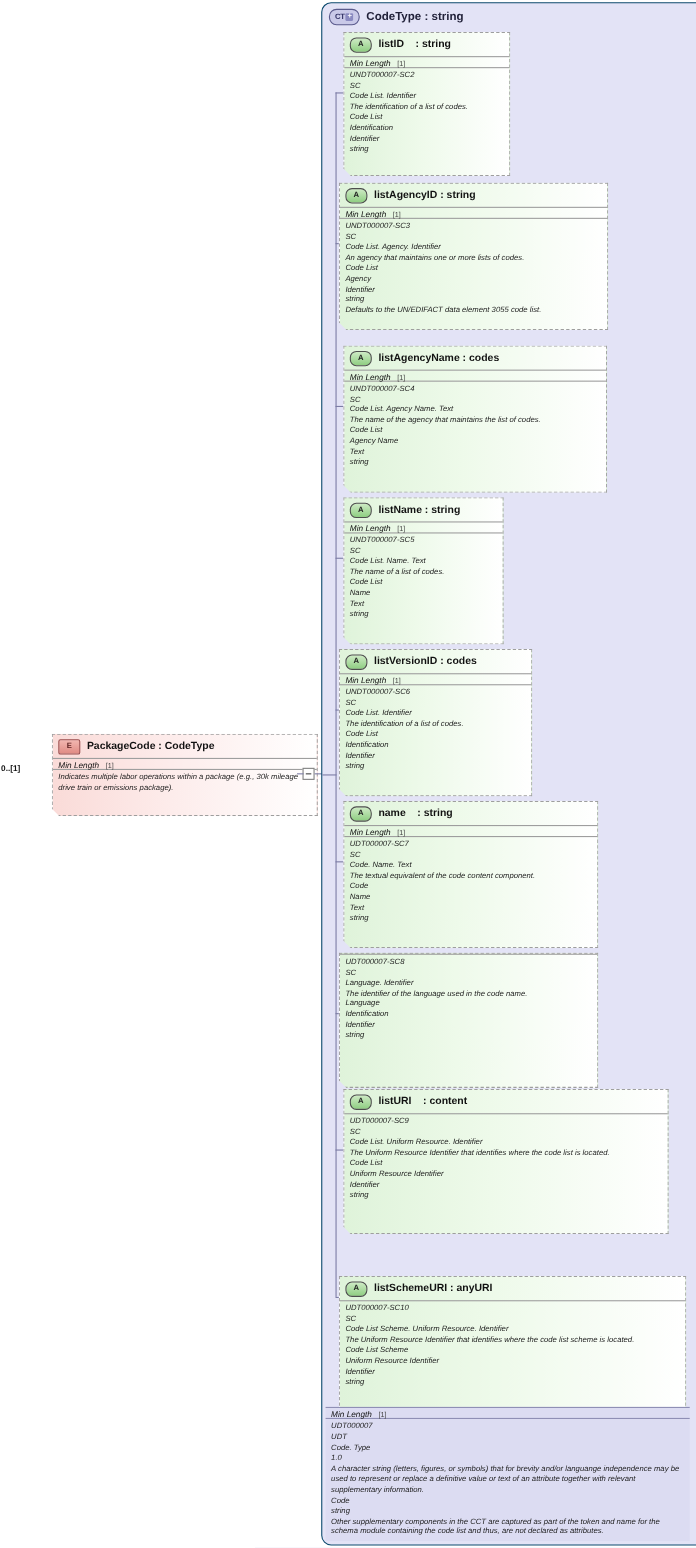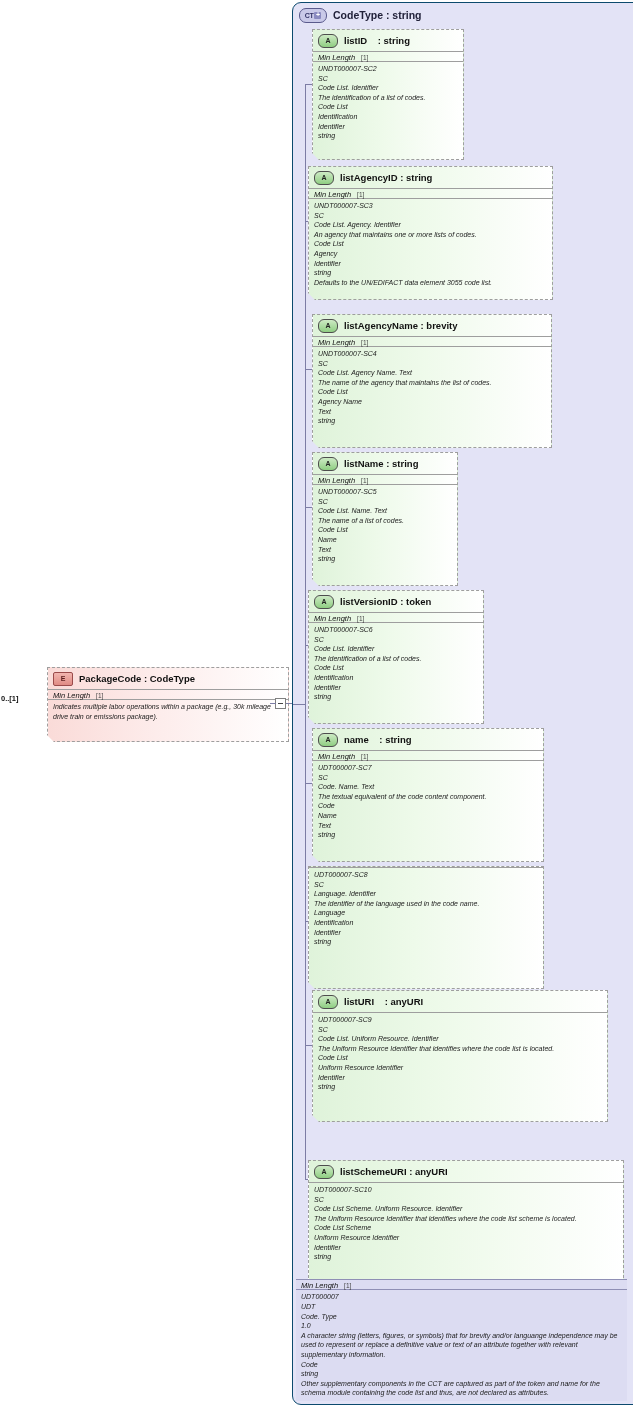--- a/index.html
+++ b/index.html
@@ -218,21 +218,21 @@
           <div>Code List</div>
           <div>Agency</div>
           <div>Identifier</div>
           <div>string</div>
           <div>Defaults to the UN/EDIFACT data element 3055 code list.</div>
         </div>
       </div>
       <div class="attr-box" style="left: 19px; top: 311px; width: 240px; height: 134px;">
         <div class="attr-head">
           <span class="a-badge">A</span>
-          <span class="attr-name">listAgencyName : brevity</span>
+          <span class="attr-name">listAgencyName : codes</span>
         </div>
         <div class="minlen">
           <span class="lbl">Min Length</span>
           <span class="card">[1]</span>
         </div>
         <div class="doc">
           <div>UNDT000007-SC4</div>
           <div>SC</div>
           <div>Code List. Agency Name. Text</div>
           <div>The name of the agency that maintains the list of codes.</div>
@@ -258,21 +258,21 @@
           <div>The name of a list of codes.</div>
           <div>Code List</div>
           <div>Name</div>
           <div>Text</div>
           <div>string</div>
         </div>
       </div>
       <div class="attr-box" style="left: 15px; top: 587px; width: 176px; height: 134px;">
         <div class="attr-head">
           <span class="a-badge">A</span>
-          <span class="attr-name">listVersionID : token</span>
+          <span class="attr-name">listVersionID : codes</span>
         </div>
         <div class="minlen">
           <span class="lbl">Min Length</span>
           <span class="card">[1]</span>
         </div>
         <div class="doc">
           <div>UNDT000007-SC6</div>
           <div>SC</div>
           <div>Code List. Identifier</div>
           <div>The identification of a list of codes.</div>
@@ -311,21 +311,21 @@
           <div>The identifier of the language used in the code name.</div>
           <div>Language</div>
           <div>Identification</div>
           <div>Identifier</div>
           <div>string</div>
         </div>
       </div>
       <div class="attr-box" style="left: 19px; top: 987px; width: 296px; height: 132px;">
         <div class="attr-head">
           <span class="a-badge">A</span>
-          <span class="attr-name">listURI    : anyURI</span>
+          <span class="attr-name">listURI    : content</span>
         </div>
         <div style="border-top: 1px solid rgb(158, 158, 158); margin: 0px;"></div>
         <div class="doc">
           <div>UDT000007-SC9</div>
           <div>SC</div>
           <div>Code List. Uniform Resource. Identifier</div>
           <div>The Uniform Resource Identifier that identifies where the code list is located.</div>
           <div>Code List</div>
           <div>Uniform Resource Identifier</div>
           <div>Identifier</div>

